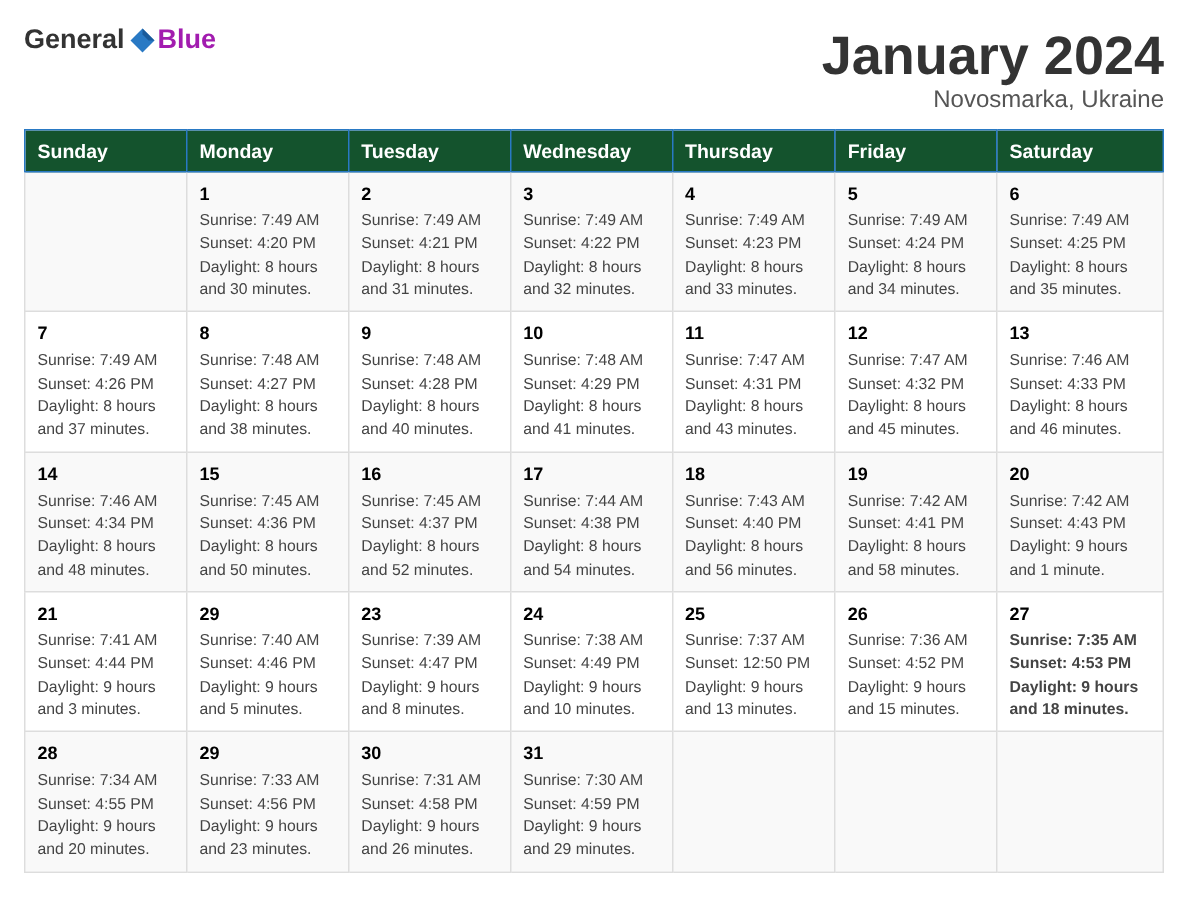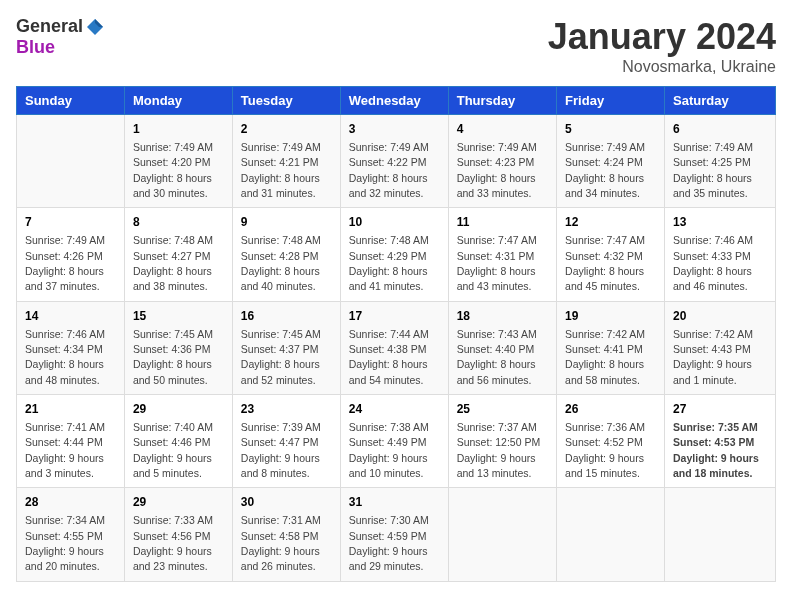--- a/index.html
+++ b/index.html
@@ -11,21 +11,21 @@
       padding: 16px;
     }
     .header {
       display: flex;
       justify-content: space-between;
       align-items: flex-start;
       margin-bottom: 10px;
     }
     .logo {
       display: flex;
-      flex-direction: column;
+      flex-direction: row;
       align-items: flex-start;
     }
     .logo-text {
       display: flex;
       align-items: center;
       gap: 2px;
     }
     .logo-general {
       font-size: 18px;
       font-weight: bold;
@@ -47,21 +47,21 @@
     .subtitle {
       font-size: 16px;
       color: #555;
     }
     table {
       width: 100%;
       border-collapse: collapse;
       font-size: 11px;
     }
     thead tr {
-      background-color: #1d4ed8;
+      background-color: #14532d;
       color: #fff;
     }
     thead th {
       padding: 6px 8px;
       text-align: left;
       font-size: 13px;
       font-weight: 600;
       border: 1px solid #2979c4;
     }
     tbody tr {

